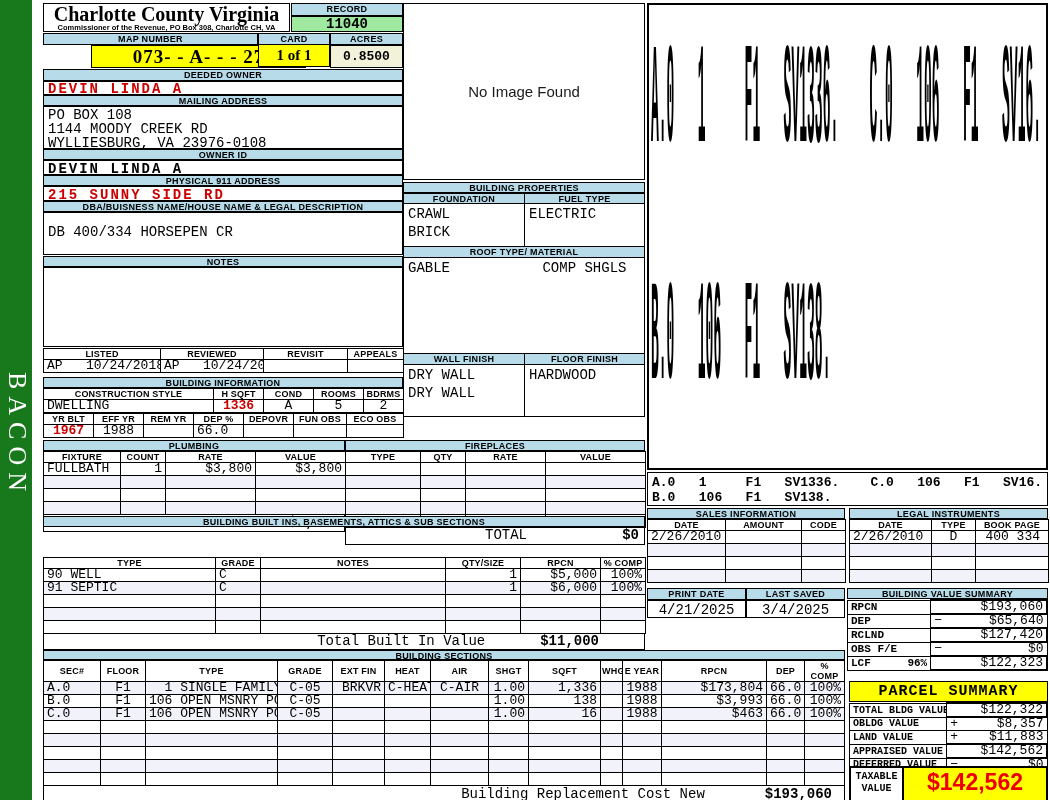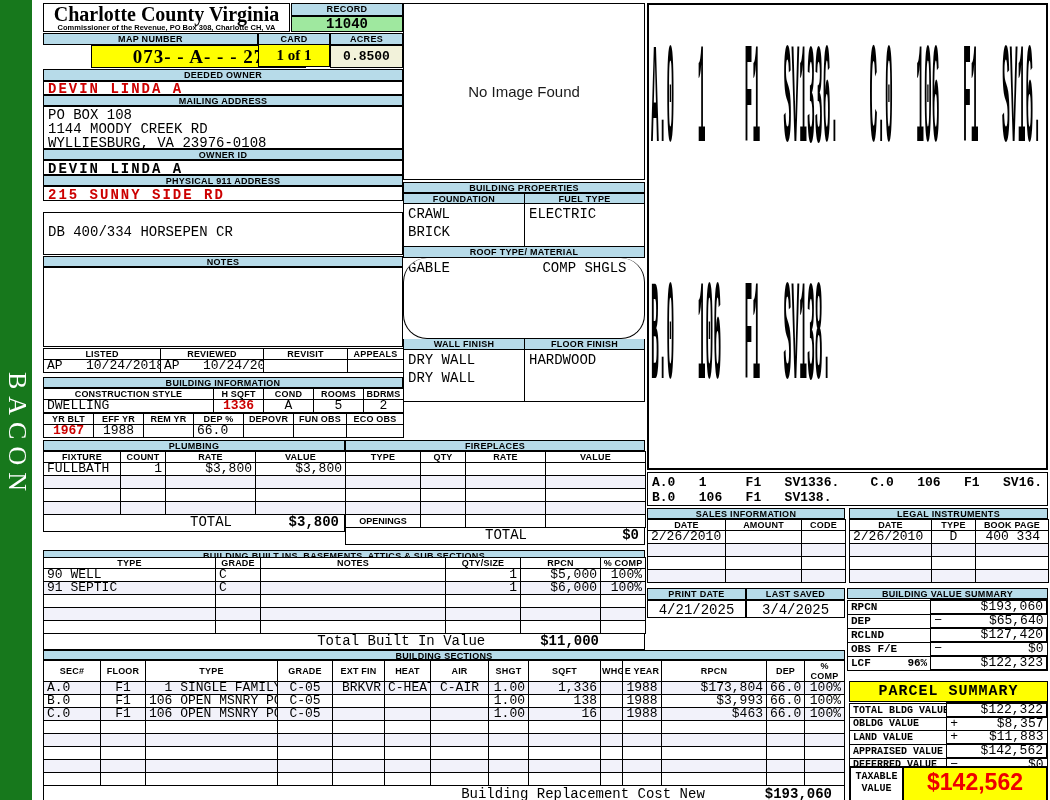--- a/index.html
+++ b/index.html
@@ -141,20 +141,21 @@
     <div class="val14 pre" style="padding:0 4px;">1144 MOODY CREEK RD</div>
     <div class="val14 pre" style="padding:0 4px;">WYLLIESBURG, VA 23976-0108</div>
   </div>
 
   <div class="abs bar" style="left:43px; top:149px; width:360px; height:11px;">OWNER ID</div>
   <div class="abs wbox val14 bold" style="left:43px; top:160px; width:360px; height:15px; letter-spacing:2px;">DEVIN LINDA A</div>
 
   <div class="abs bar" style="left:43px; top:175px; width:360px; height:11px;">PHYSICAL 911 ADDRESS</div>
   <div class="abs wbox val14 bold red" style="left:43px; top:186px; width:360px; height:15px; letter-spacing:2px;">215 SUNNY SIDE RD</div>
 
+  <div class="abs bar" style="left:43px; top:201px; width:360px; height:11px;">DBA/BUISNESS NAME/HOUSE NAME &amp; LEGAL DESCRIPTION</div>
   <div class="abs wbox" style="left:43px; top:212px; width:360px; height:43px;">
     <div class="val14 pre" style="padding-top:12px;">DB 400/334 HORSEPEN CR</div>
   </div>
 
   <div class="abs bar" style="left:43px; top:256px; width:360px; height:11px;">NOTES</div>
   <div class="abs wbox" style="left:43px; top:267px; width:360px; height:80px;"></div>
 
   <div class="abs" style="left:43px; top:348px; width:360px;">
     <table class="grid" style="width:360px;">
       <colgroup>
@@ -349,21 +350,21 @@
           </tr>
         </tbody>
     </table>
     <div class="totalrow" style="grid-template-columns:120px 80px 98px;">
       <span></span>
       <span class="tl">TOTAL</span>
       <span class="tv">$0</span>
     </div>
   </div>
 
-  <div class="abs bar" style="left:43px; top:550px; width:602px; height:11px;">BUILDING BUILT INS, BASEMENTS, ATTICS &amp; SUB SECTIONS</div>
+  <div class="abs bar" style="left:43px; top:516px; width:602px; height:11px;">BUILDING BUILT INS, BASEMENTS, ATTICS &amp; SUB SECTIONS</div>
   <div class="abs" style="left:43px; top:557px; width:602px;">
     <table class="grid alt bi" style="width:602px;">
       <colgroup>
           <col style="width:172px">
           <col style="width:45px">
           <col style="width:185px">
           <col style="width:75px">
           <col style="width:80px">
           <col style="width:45px">
         </colgroup>
@@ -613,21 +614,21 @@
     <div class="split wbox" style="height:43px; border-top:none;">
       <div style="width:120px;">
         <div class="bp-cell">CRAWL</div>
         <div class="bp-cell" style="padding-top:0;">BRICK</div>
       </div>
       <div class="vline" style="flex:1;">
         <div class="bp-cell">ELECTRIC</div>
       </div>
     </div>
     <div class="bar" style="height:11px; border-top:none;">ROOF TYPE/ MATERIAL</div>
-    <div class="wbox" style="height:81px; border-top:none;border-radius:24px;">
+    <div class="wbox" style="height:96px; border-top:none;">
       <div class="bp-cell">GABLE           COMP SHGLS</div>
     </div>
     <div class="split">
       <div class="bar" style="width:121px; height:11px; border-top:none; border-right:none;">WALL FINISH</div>
       <div class="bar" style="width:121px; height:11px; border-top:none;">FLOOR FINISH</div>
     </div>
     <div class="split wbox" style="height:52px; border-top:none;">
       <div style="width:120px;">
         <div class="bp-cell">DRY WALL</div>
         <div class="bp-cell" style="padding-top:0;">DRY WALL</div>

